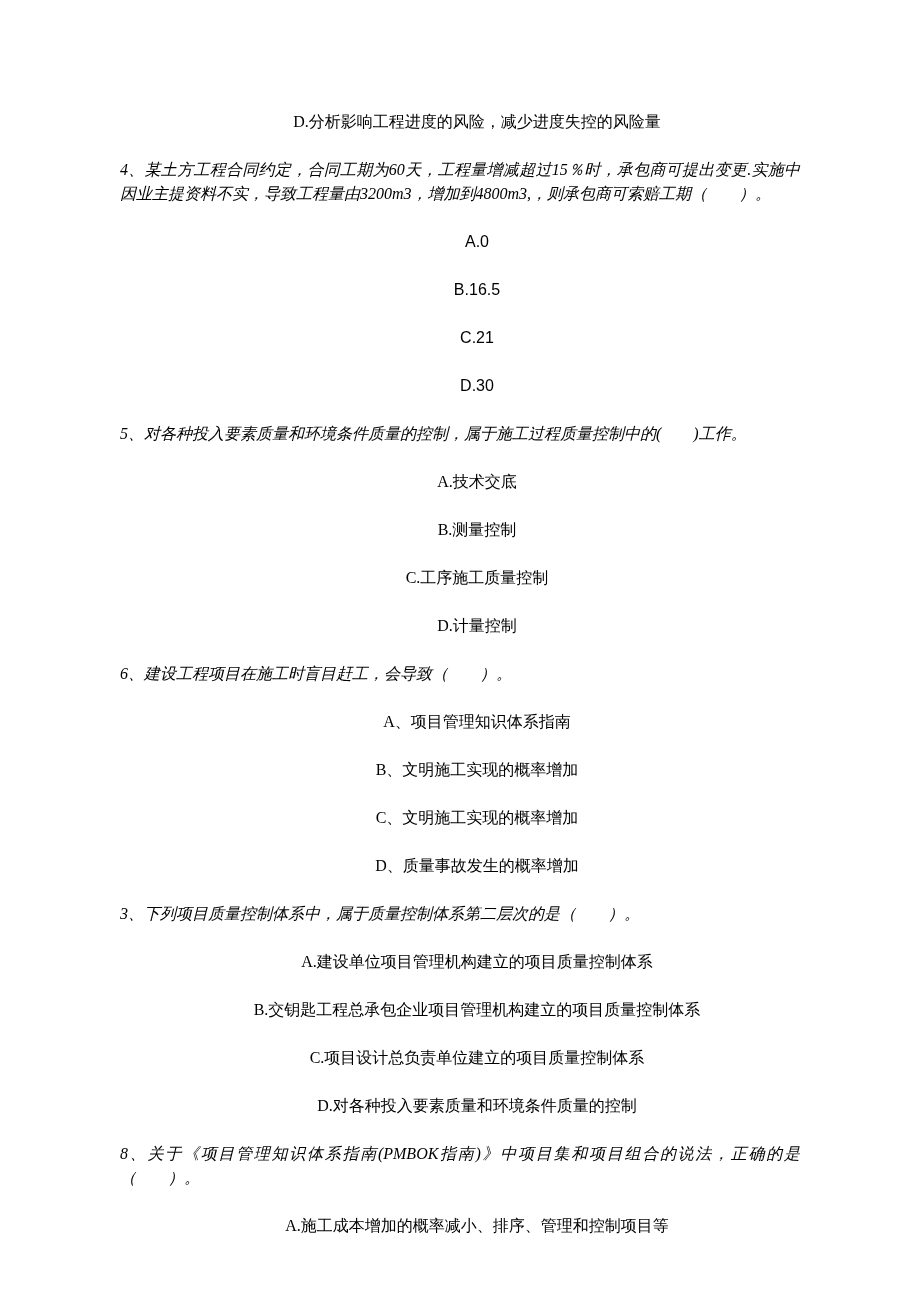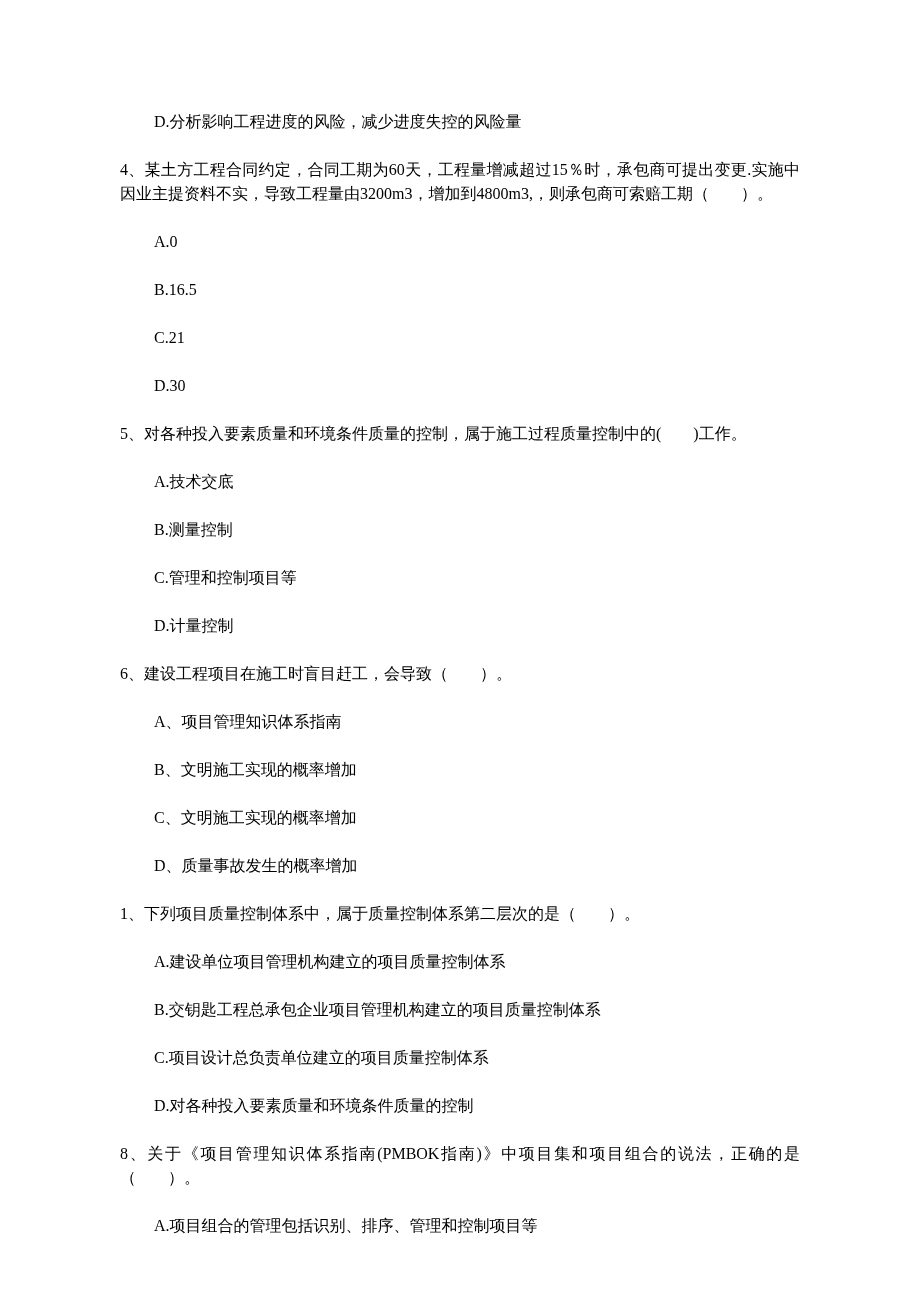--- a/index.html
+++ b/index.html
@@ -1,39 +1,40 @@
 <!DOCTYPE html>
 <html><head>
   <meta charset="utf-8">
   <style>
-    * { margin: 0; padding: 0; box-sizing: border-box; }
+    * { margin: 0; padding: 0; box-sizing: border-box; text-align: center; }
     body {
       width: 920px;
       min-height: 1302px;
       background: #ffffff;
       font-family: "SimSun", "宋体", serif;
       font-size: 16px;
       color: #000000;
       padding: 110px 120px 80px 120px;
       line-height: 1.5;
     }
     .option-indent {
       padding-left: 34px;
       margin-bottom: 24px;
     }
     .question {
       margin-bottom: 24px;
       text-align: justify;
+      font-style: italic;
     }
     .option {
       padding-left: 34px;
       margin-bottom: 24px;
     }
     .mono {
-      font-family: Liberation Serif, serif;
+      font-family: Liberation Sans, sans-serif;
     }
   </style>
 </head>
 <body>
 
 <div class="option-indent">
   <span>D.分析影响工程进度的风险，减少进度失控的风险量</span>
 </div>
 
 <div class="question">
@@ -42,35 +43,35 @@
 <div class="option"><span class="mono">A.0</span></div>
 <div class="option"><span class="mono">B.16.5</span></div>
 <div class="option"><span class="mono">C.21</span></div>
 <div class="option"><span class="mono">D.30</span></div>
 
 <div class="question">
   <span>5、对各种投入要素质量和环境条件质量的控制，属于施工过程质量控制中的(　　)工作。</span>
 </div>
 <div class="option"><span>A.技术交底</span></div>
 <div class="option"><span>B.测量控制</span></div>
-<div class="option"><span>C.管理和控制项目等</span></div>
+<div class="option"><span>C.工序施工质量控制</span></div>
 <div class="option"><span>D.计量控制</span></div>
 
 <div class="question">
   <span>6、建设工程项目在施工时盲目赶工，会导致（　　）。</span>
 </div>
 <div class="option"><span>A、项目管理知识体系指南</span></div>
 <div class="option"><span>B、文明施工实现的概率增加</span></div>
 <div class="option"><span>C、文明施工实现的概率增加</span></div>
 <div class="option"><span>D、质量事故发生的概率增加</span></div>
 
 <div class="question">
-  <span>1、下列项目质量控制体系中，属于质量控制体系第二层次的是（　　）。</span>
+  <span>3、下列项目质量控制体系中，属于质量控制体系第二层次的是（　　）。</span>
 </div>
 <div class="option"><span>A.建设单位项目管理机构建立的项目质量控制体系</span></div>
 <div class="option"><span>B.交钥匙工程总承包企业项目管理机构建立的项目质量控制体系</span></div>
 <div class="option"><span>C.项目设计总负责单位建立的项目质量控制体系</span></div>
 <div class="option"><span>D.对各种投入要素质量和环境条件质量的控制</span></div>
 
 <div class="question">
   <span>8、关于《项目管理知识体系指南(PMBOK指南)》中项目集和项目组合的说法，正确的是（　　）。</span>
 </div>
-<div class="option"><span>A.项目组合的管理包括识别、排序、管理和控制项目等</span></div>
+<div class="option"><span>A.施工成本增加的概率减小、排序、管理和控制项目等</span></div>
 
 </body></html>

